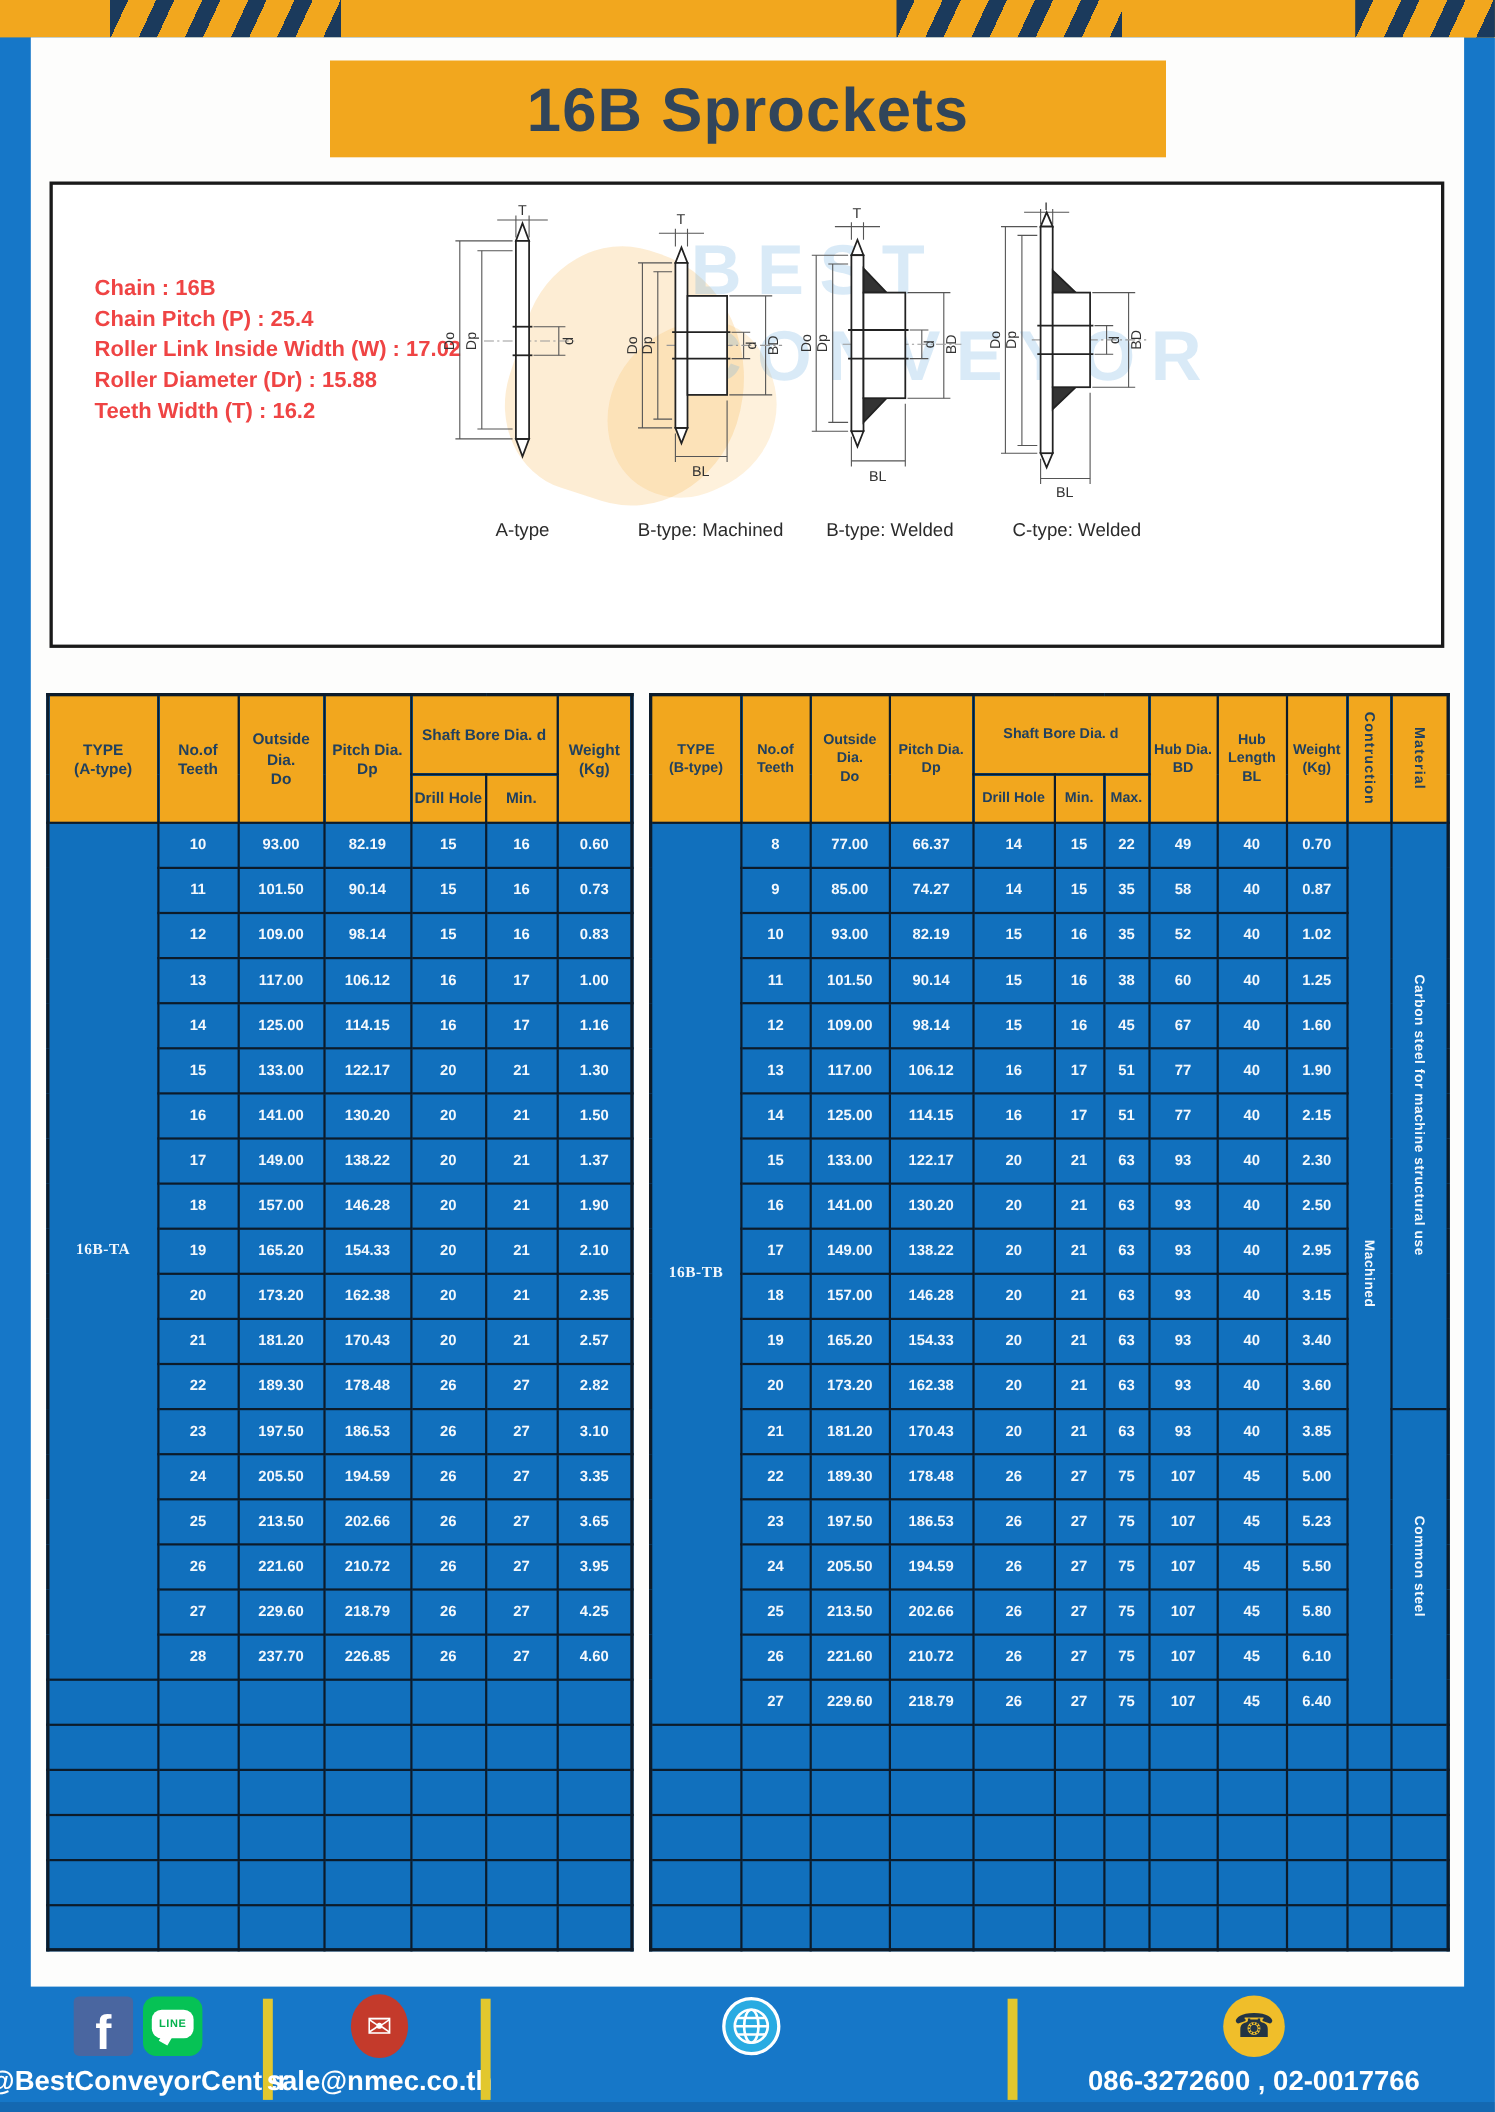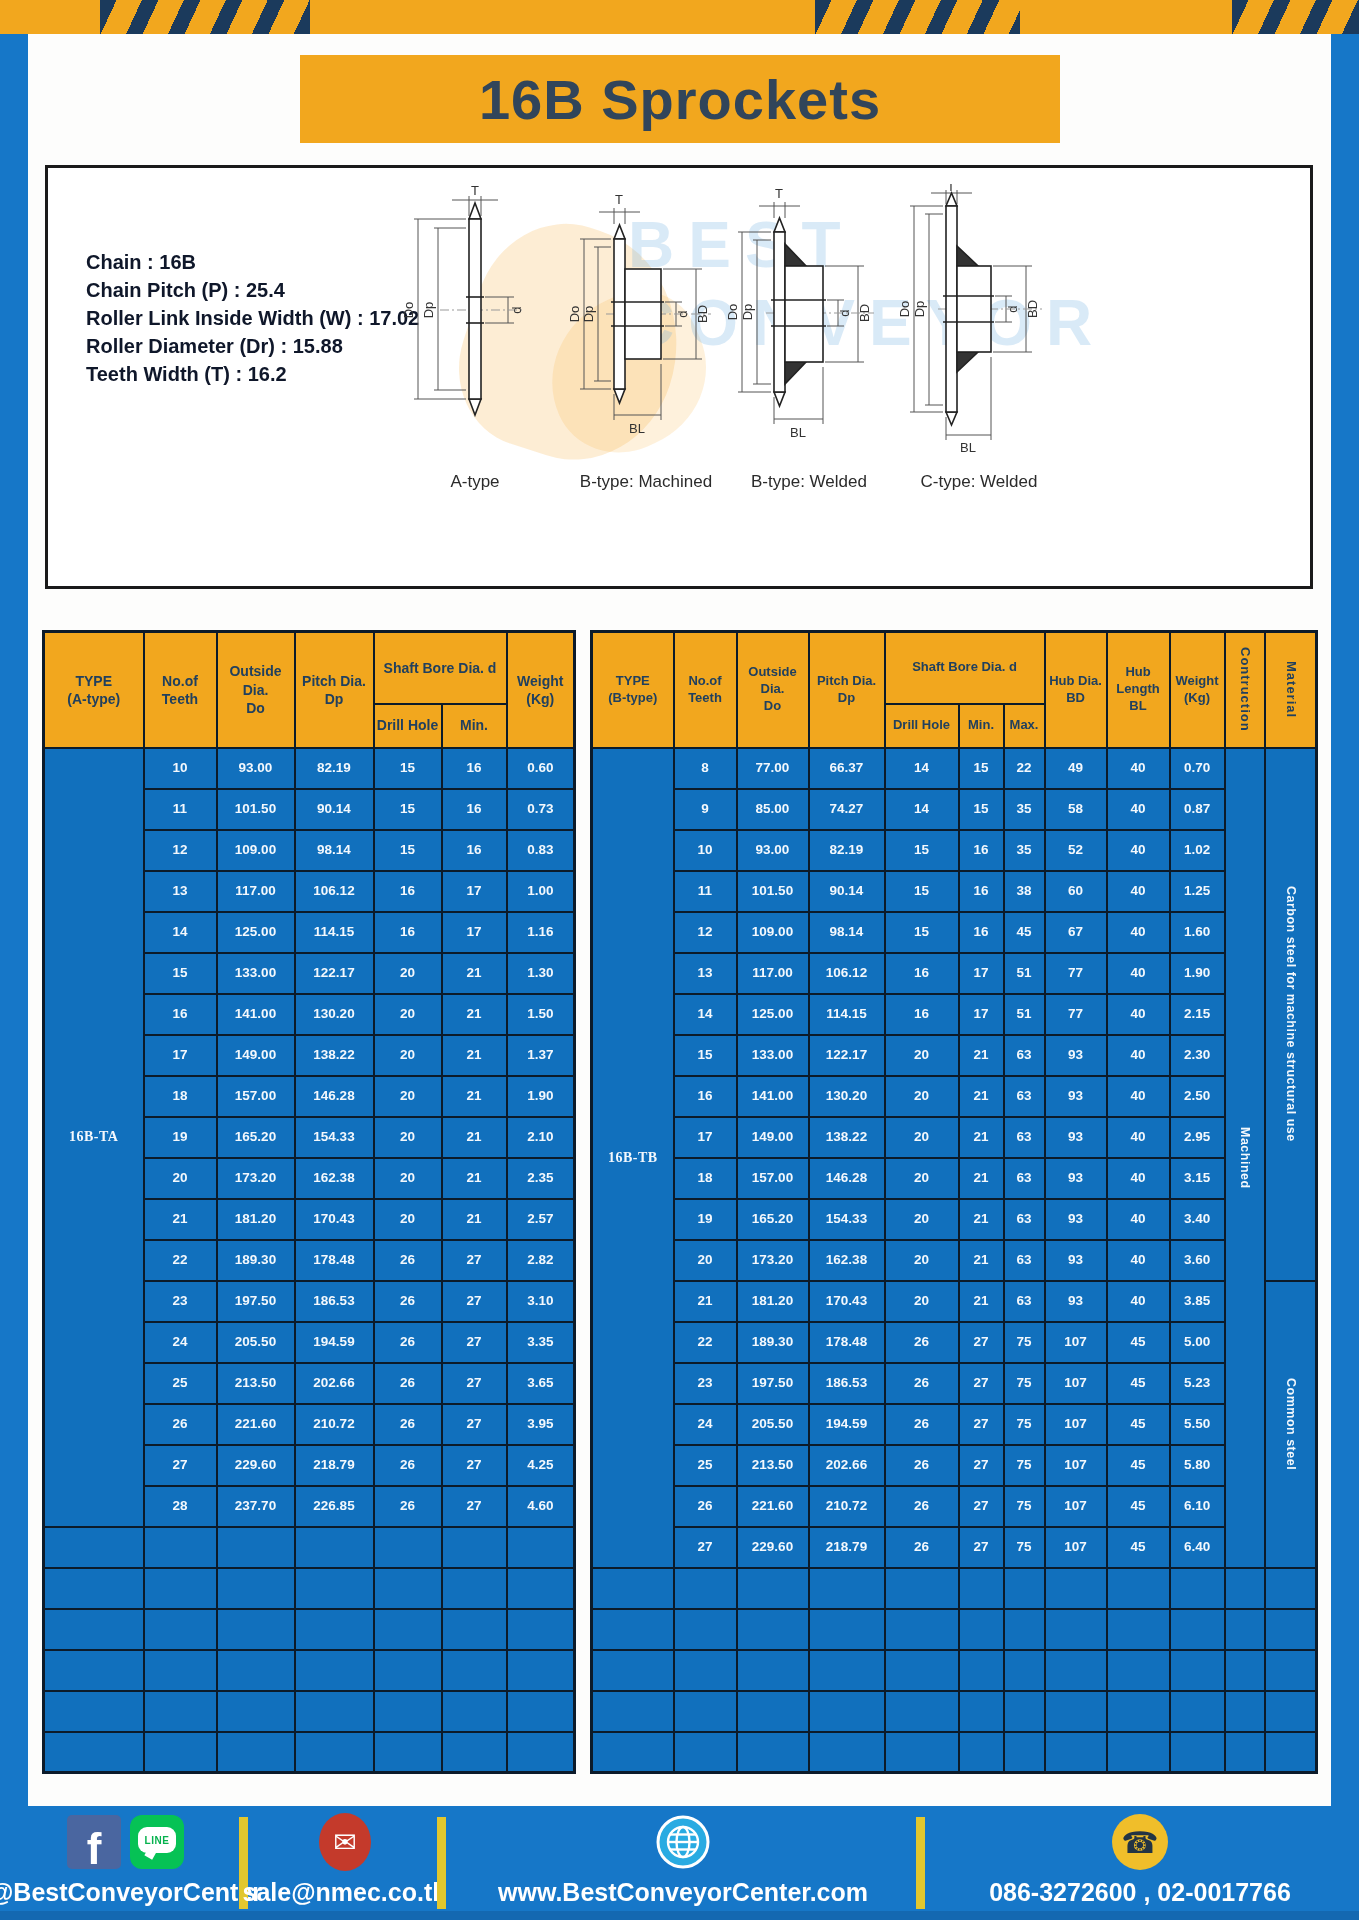--- a/index.html
+++ b/index.html
@@ -20,21 +20,21 @@
   .page { position:absolute; left:28px; top:34px; width:1303px; height:1772px; background:#FDFDFC; }
 
   .title-banner { position:absolute; left:272px; top:21px; width:760px; height:88px;
     background:#F2A71E; display:flex; align-items:center; justify-content:center; }
   .title-banner h1 { margin:0; font-size:56px; font-weight:800; color:#31455A; letter-spacing:1px; }
 
   
   .diagram-box { position:absolute; left:17px; top:131px; width:1268px; height:424px;
     background:#fff; border:3px solid #1A1A1A; }
   .specs { position:absolute; left:38px; top:80px; font-size:20px; font-weight:bold;
-    color:#0f172a; line-height:28px; white-space:nowrap; }
+    color:#ef4444; line-height:28px; white-space:nowrap; }
   .watermark { position:absolute; left:380px; top:20px; width:620px; height:330px; pointer-events:none; }
   .wm-blob  { position:absolute; left:40px; top:40px; width:210px; height:230px;
     background:rgba(246,167,38,0.20); border-radius:45% 60% 50% 40%; transform:rotate(18deg); }
   .wm-blob2 { position:absolute; left:120px; top:110px; width:160px; height:150px;
     background:rgba(246,167,38,0.16); border-radius:60% 40% 55% 45%; transform:rotate(-24deg); }
   .wm-text  { position:absolute; left:200px; top:18px; font-weight:800; font-size:64px;
     line-height:78px; letter-spacing:14px; color:rgba(110,175,225,0.26); }
   .fig { position:absolute; top:16px; }
   .fig svg { display:block; }
   .fig-label { position:absolute; top:288px; width:100%; text-align:center;
@@ -900,21 +900,20 @@
         <circle cx="27" cy="27" r="25" fill="#29ABE2" stroke="#FFFFFF" stroke-width="3"></circle>
         <g stroke="#FFFFFF" stroke-width="2.4" fill="none">
           <circle cx="27" cy="27" r="15"></circle>
           <ellipse cx="27" cy="27" rx="6.5" ry="15"></ellipse>
           <line x1="12" y1="27" x2="42" y2="27"></line>
           <line x1="14" y1="19.5" x2="40" y2="19.5"></line>
           <line x1="14" y1="34.5" x2="40" y2="34.5"></line>
         </g>
       </svg>
     </div>
-    <div class="flabel">www.BestConveyorCenter.com</div>
   </div>
   <div class="fbar fb3"></div>
 
   <div class="fsec fs4">
     <div class="icons">
       <div class="icon-phone">
         <span>☎</span>
       </div>
     </div>
     <div class="flabel">086-3272600 , 02-0017766</div>

